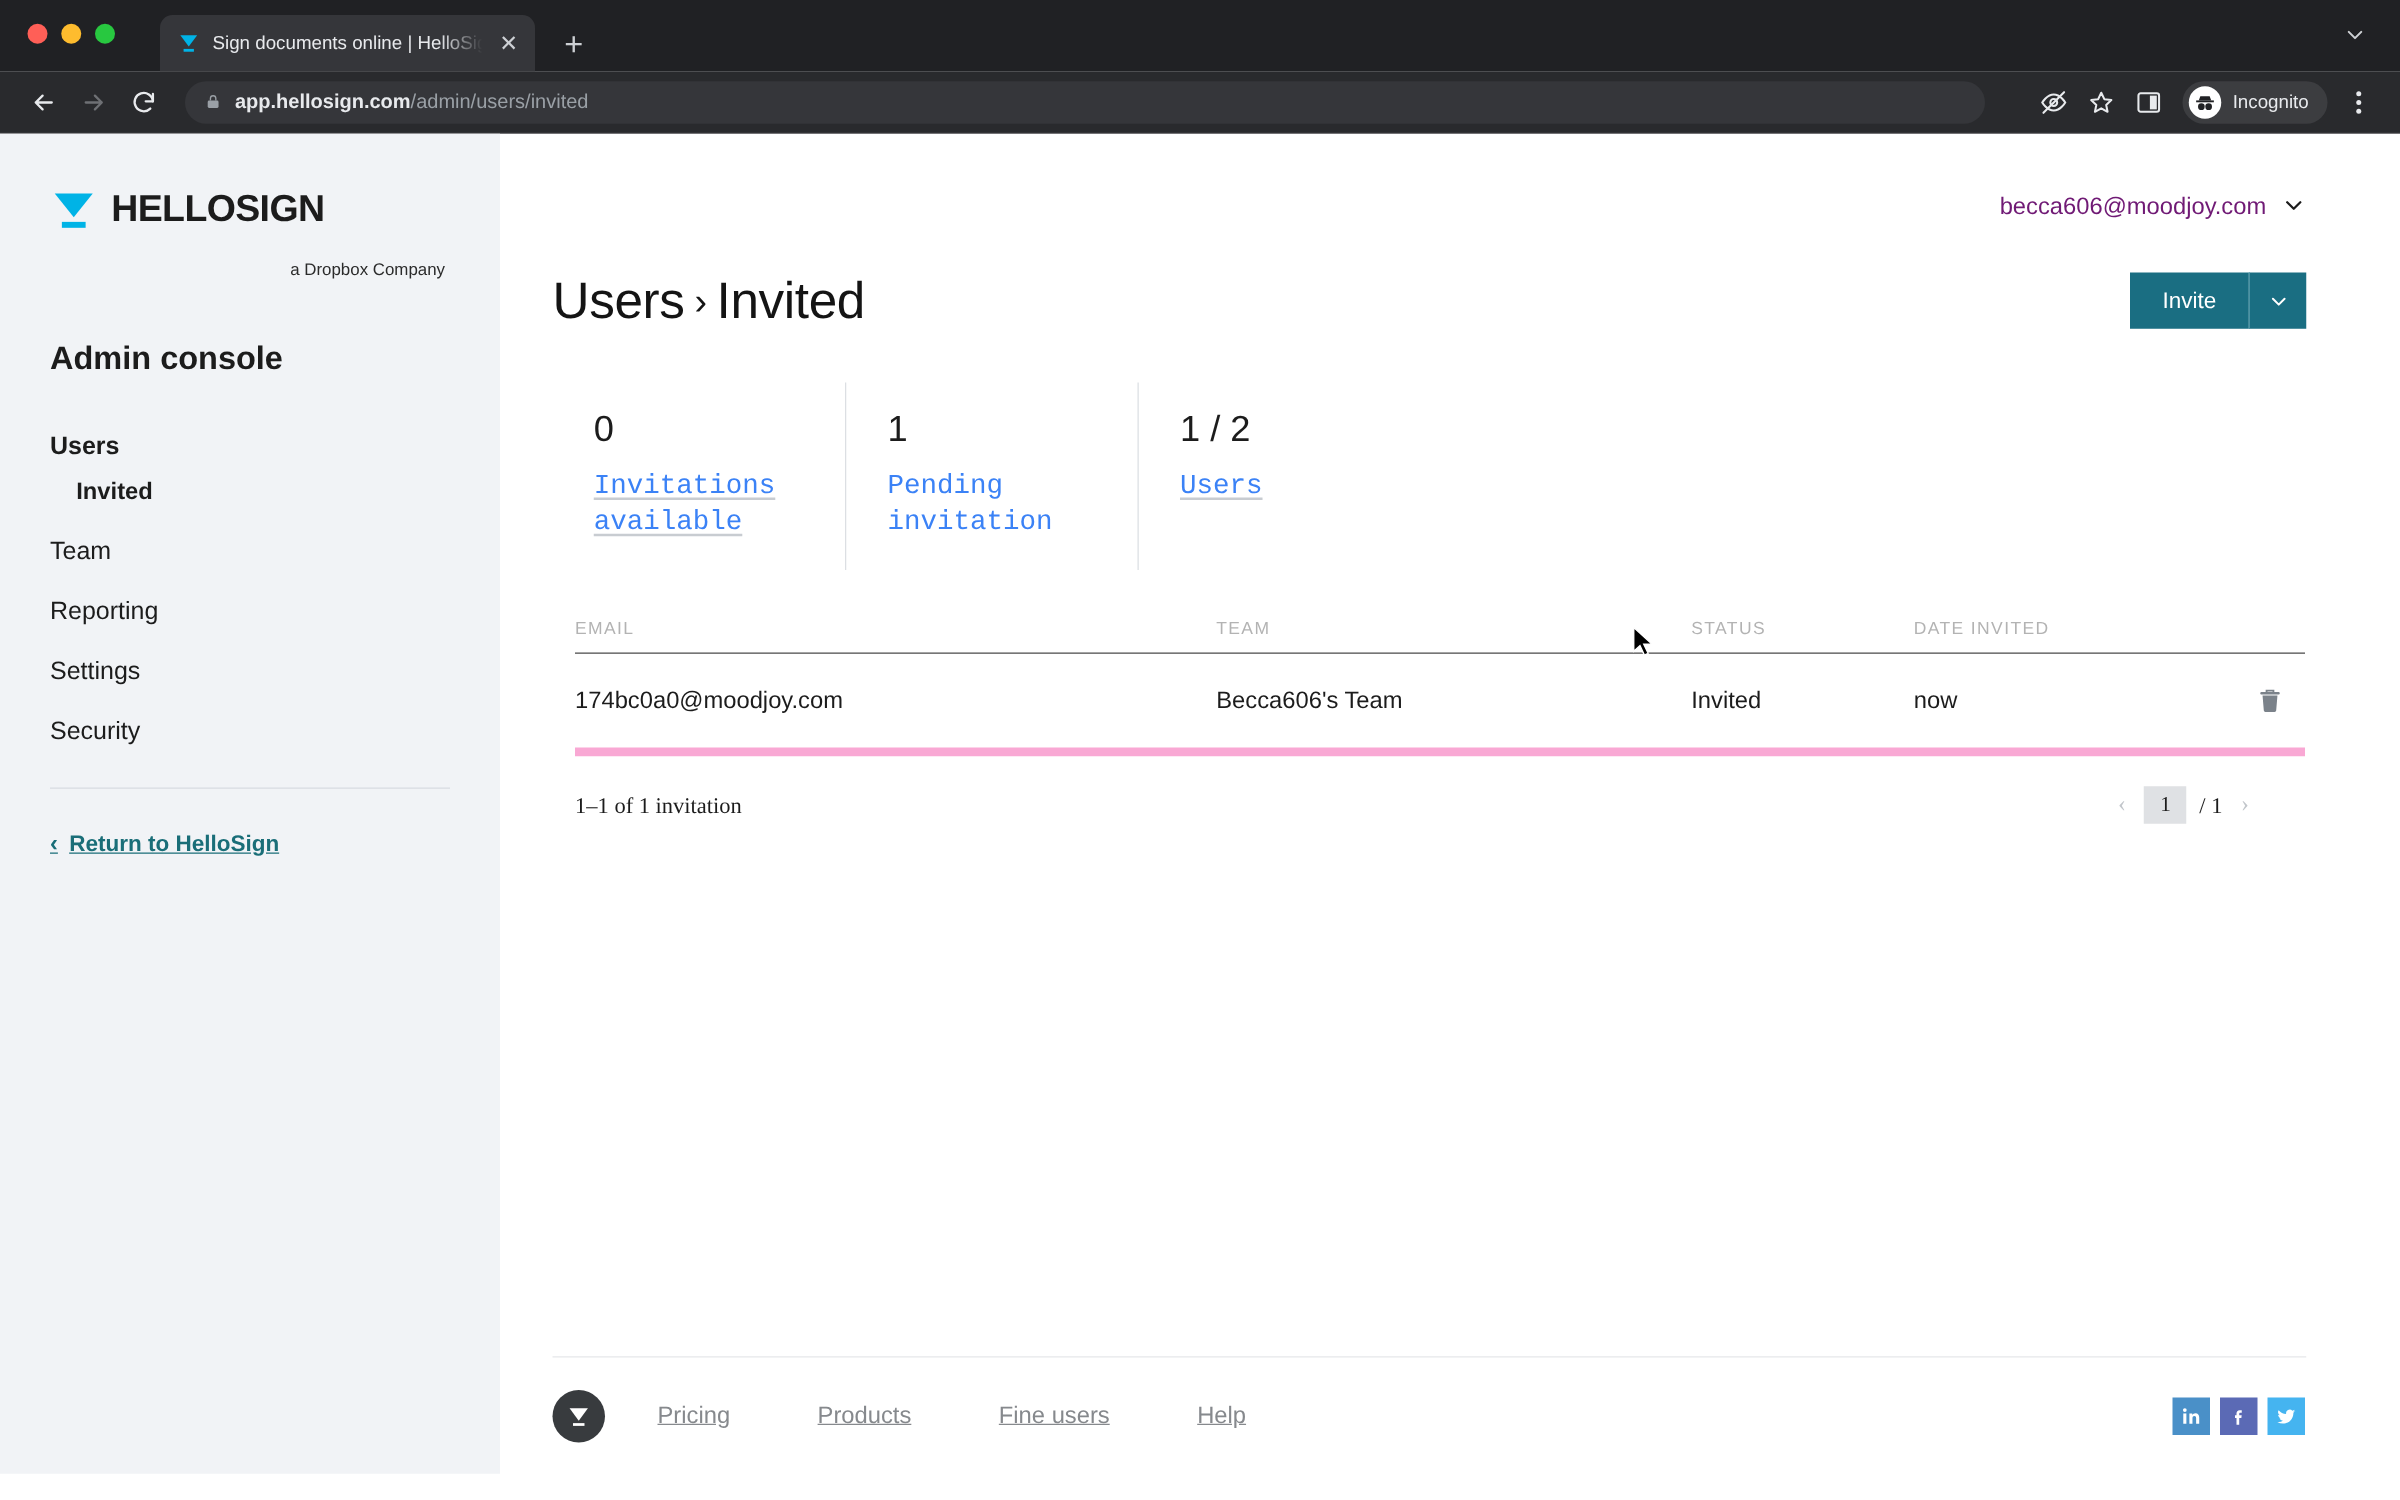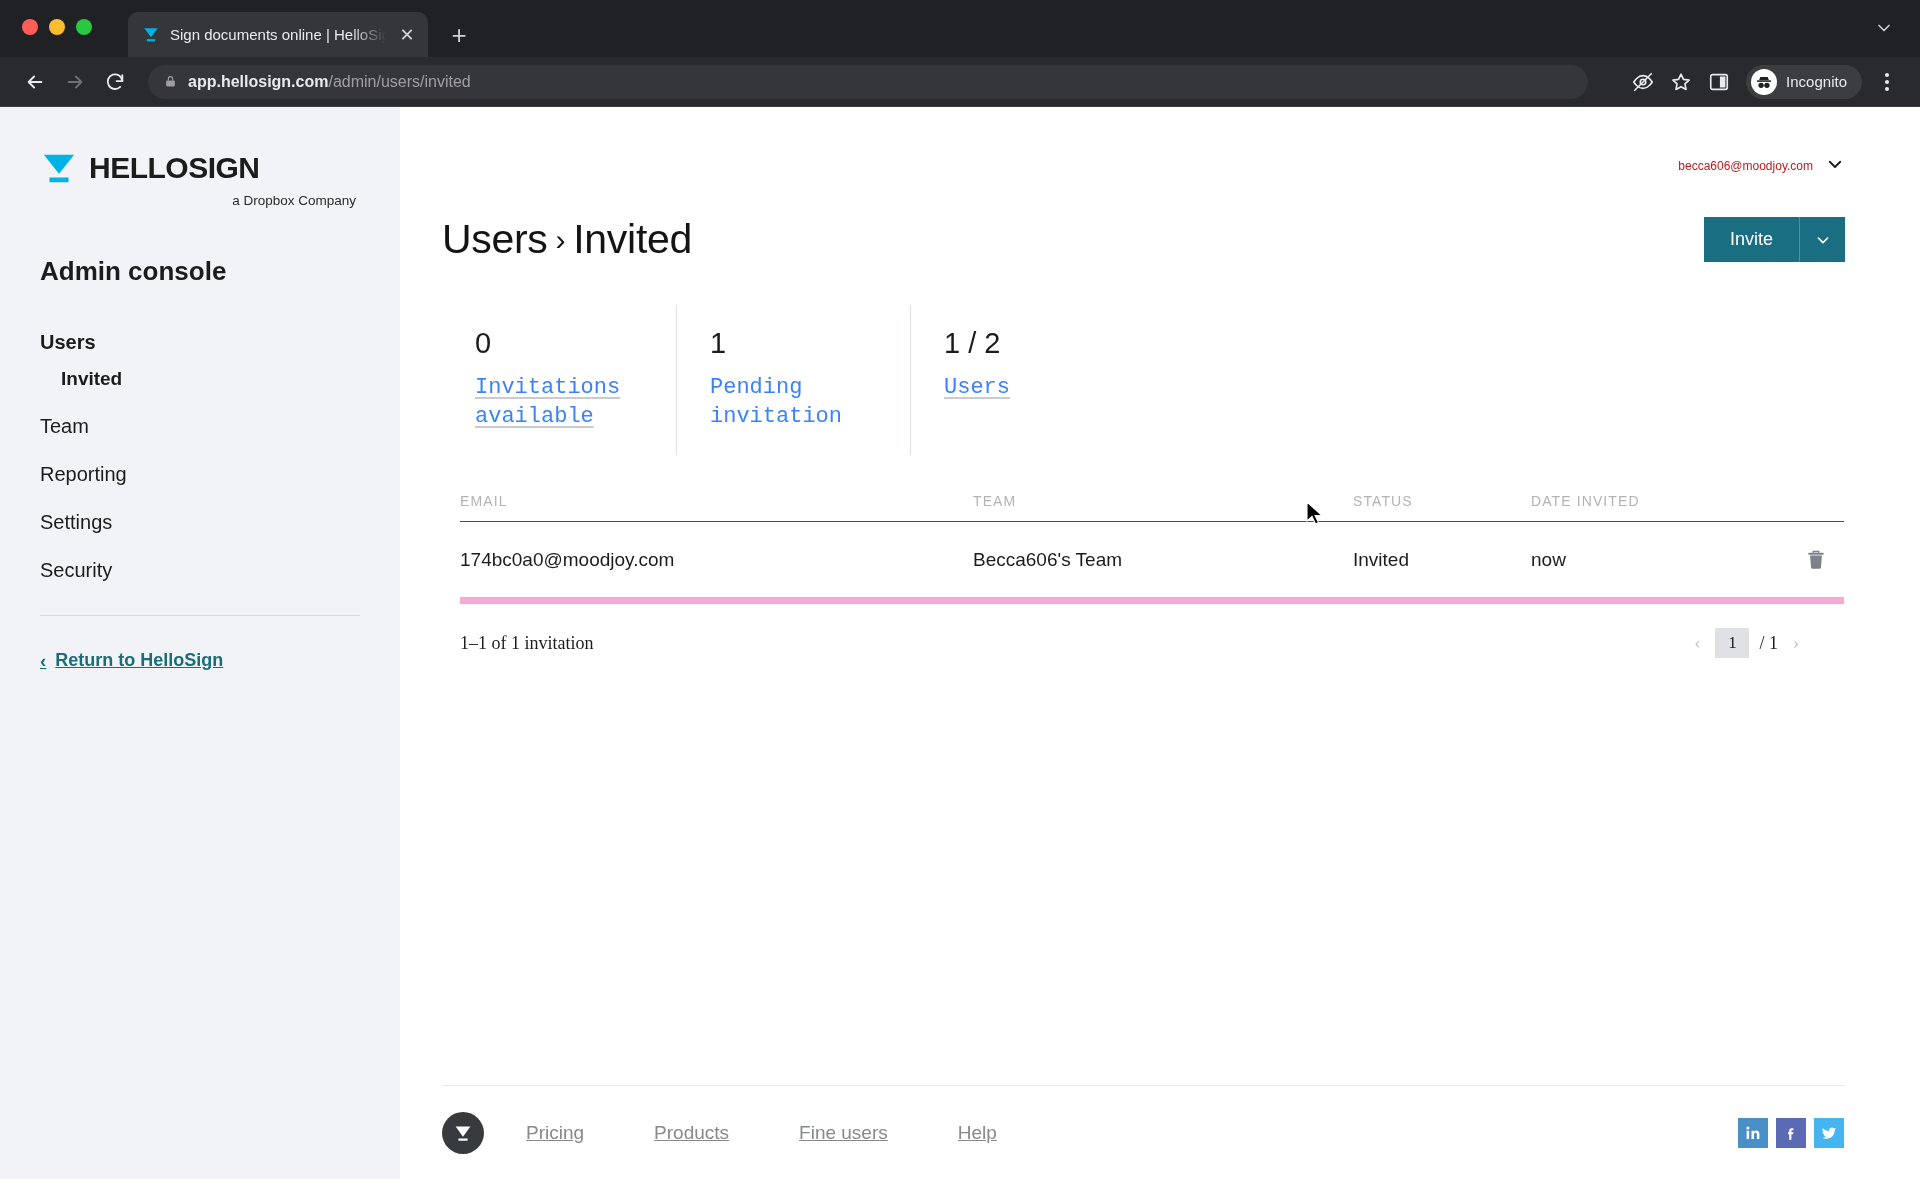--- a/index.html
+++ b/index.html
@@ -125,21 +125,21 @@
   
   .sidebar {
     width: 400px; flex: 0 0 400px;
     background: #f1f3f6;
     padding: 42px 40px 0 40px;
   }
   .logo-wrap { margin-bottom: 0; }
   .logo-row { display: flex; align-items: center; gap: 11px; }
   .logo-mark { width: 38px; height: 38px; flex: 0 0 38px; }
   .logo-word { font-size: 30px; font-weight: 700; letter-spacing: -0.5px; color: #1c1c1c; }
-  .logo-sub { font-size: 13.5px; color: #2b2b2b; text-align: right; margin-top: 6px; padding-right: 4px; }
+  .logo-sub { font-size: 13.5px; color: #2b2b2b; text-align: right; margin-top: 21px; padding-right: 4px; }
 
   .admin-console {
     font-size: 26px; color: #1c1c1c;
     margin-top: 48px; margin-bottom: 44px;
   }
 
   .nav-item {
     font-size: 20px; color: #1c1c1c;
     margin-bottom: 25px;
   }
@@ -163,21 +163,21 @@
     flex: 1; position: relative;
     padding: 0 75px 0 40px;
     display: flex; flex-direction: column;
   }
   .topbar {
     display: flex; justify-content: flex-end; align-items: center;
     padding-top: 48px; padding-right: 1px;
   }
   .account {
     display: flex; align-items: center; gap: 13px;
-    font-size: 12px; color: #b91c1c;
+    font-size: 19px; color: #701a75;
   }
   .account-caret { font-size: 15px; }
 
   .title-row {
     display: flex; align-items: center; justify-content: space-between;
     margin-top: 40px;
     padding-left: 2px;
   }
   .page-title { font-size: 41px; color: #141414; font-weight: 400; letter-spacing: -0.3px; }
   .page-title .crumb-sep { font-size: 30px; color: #141414; margin: 0 8px; position: relative; top: -3px; }

